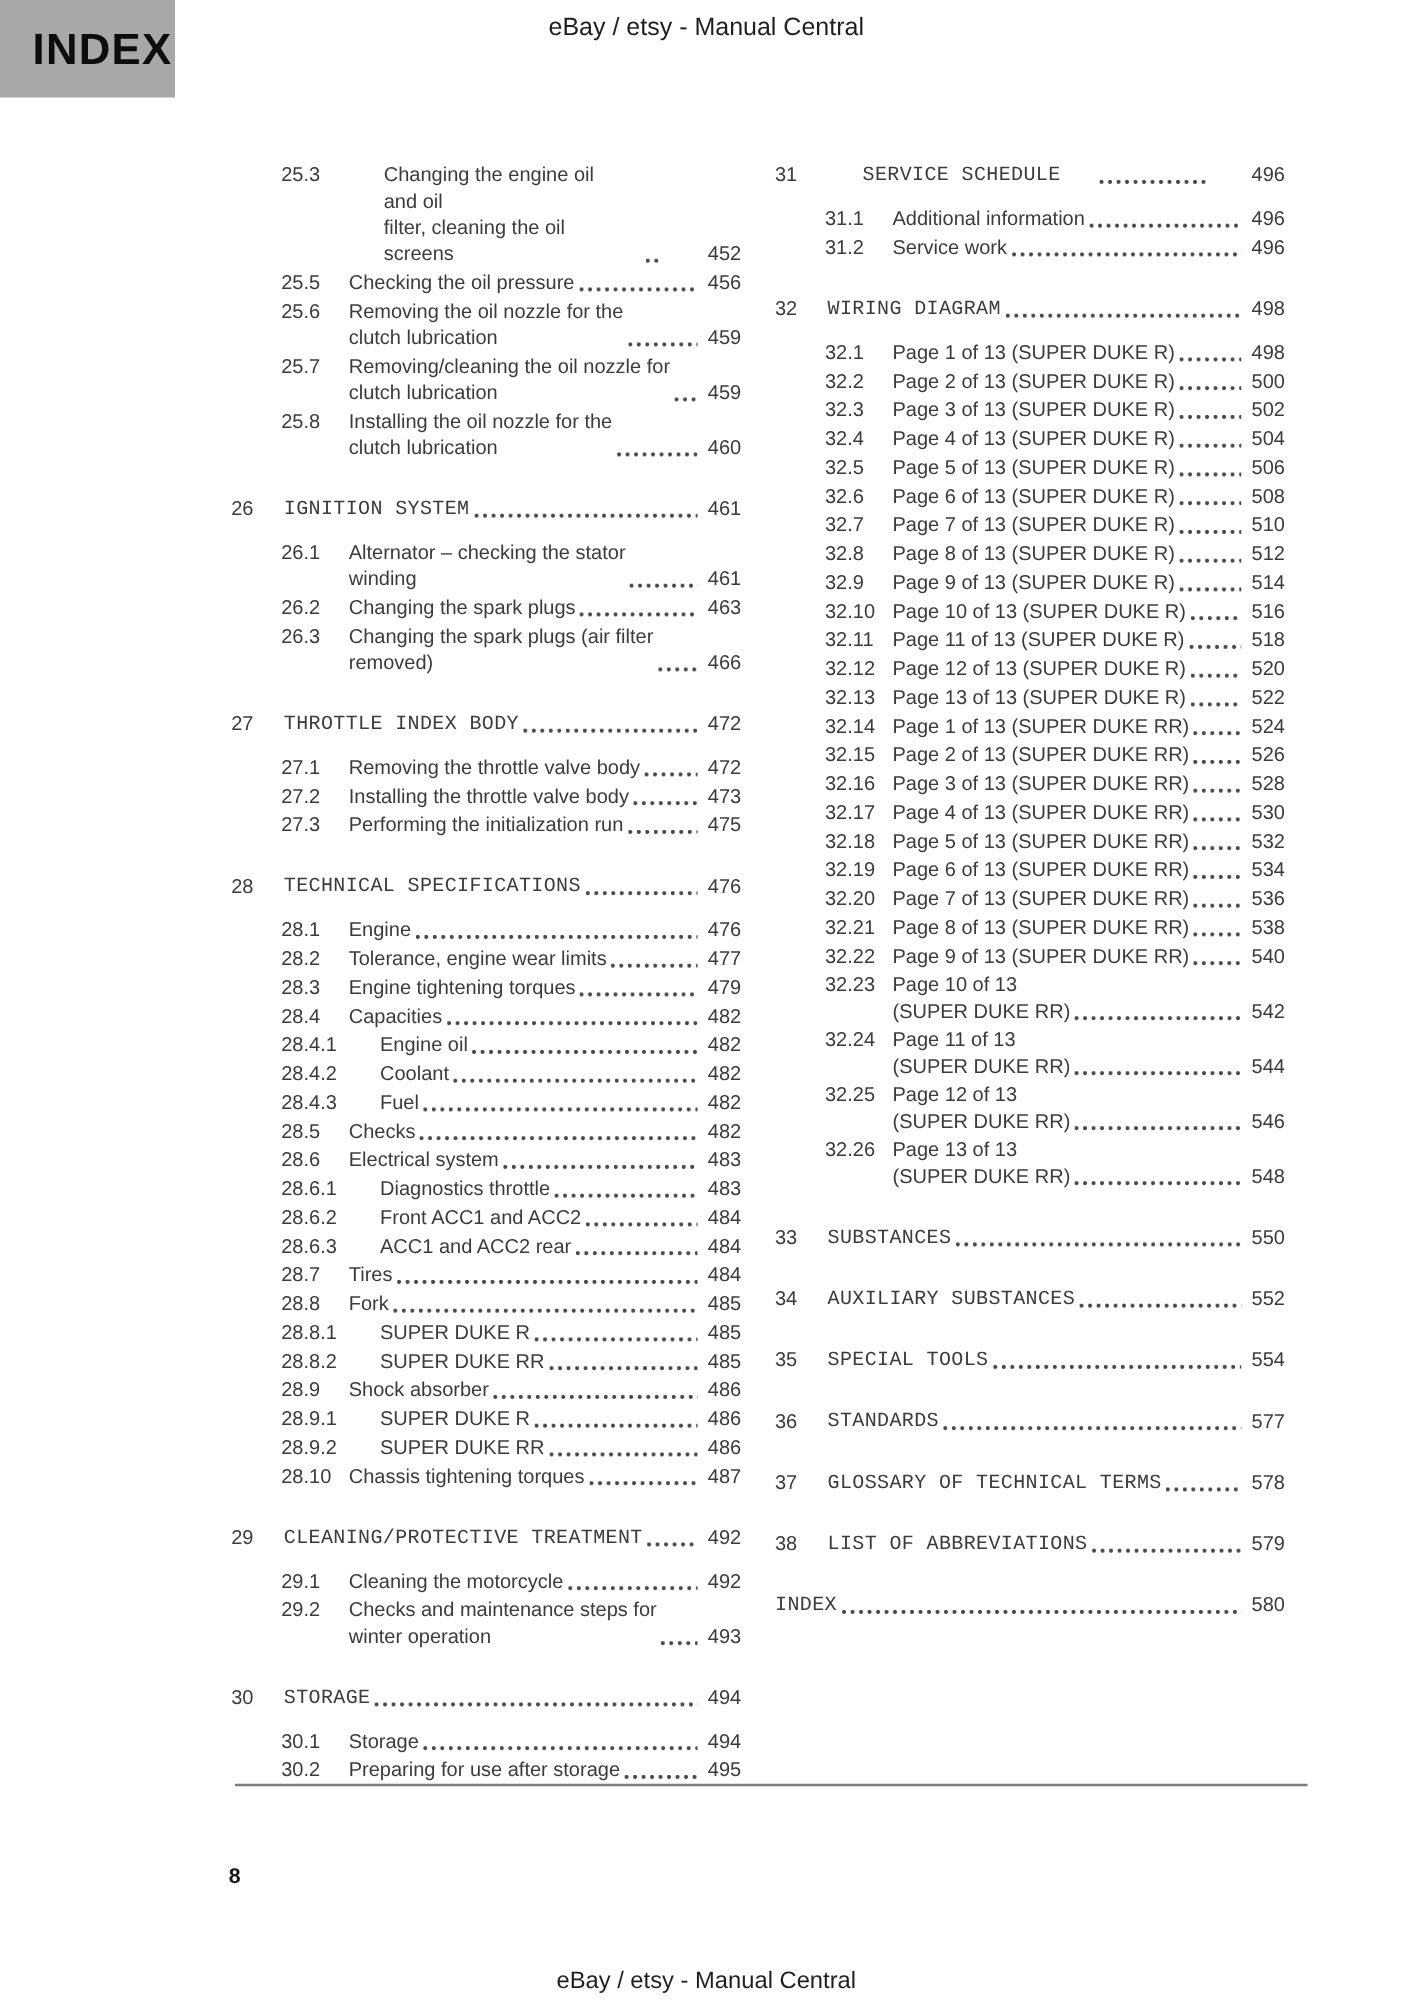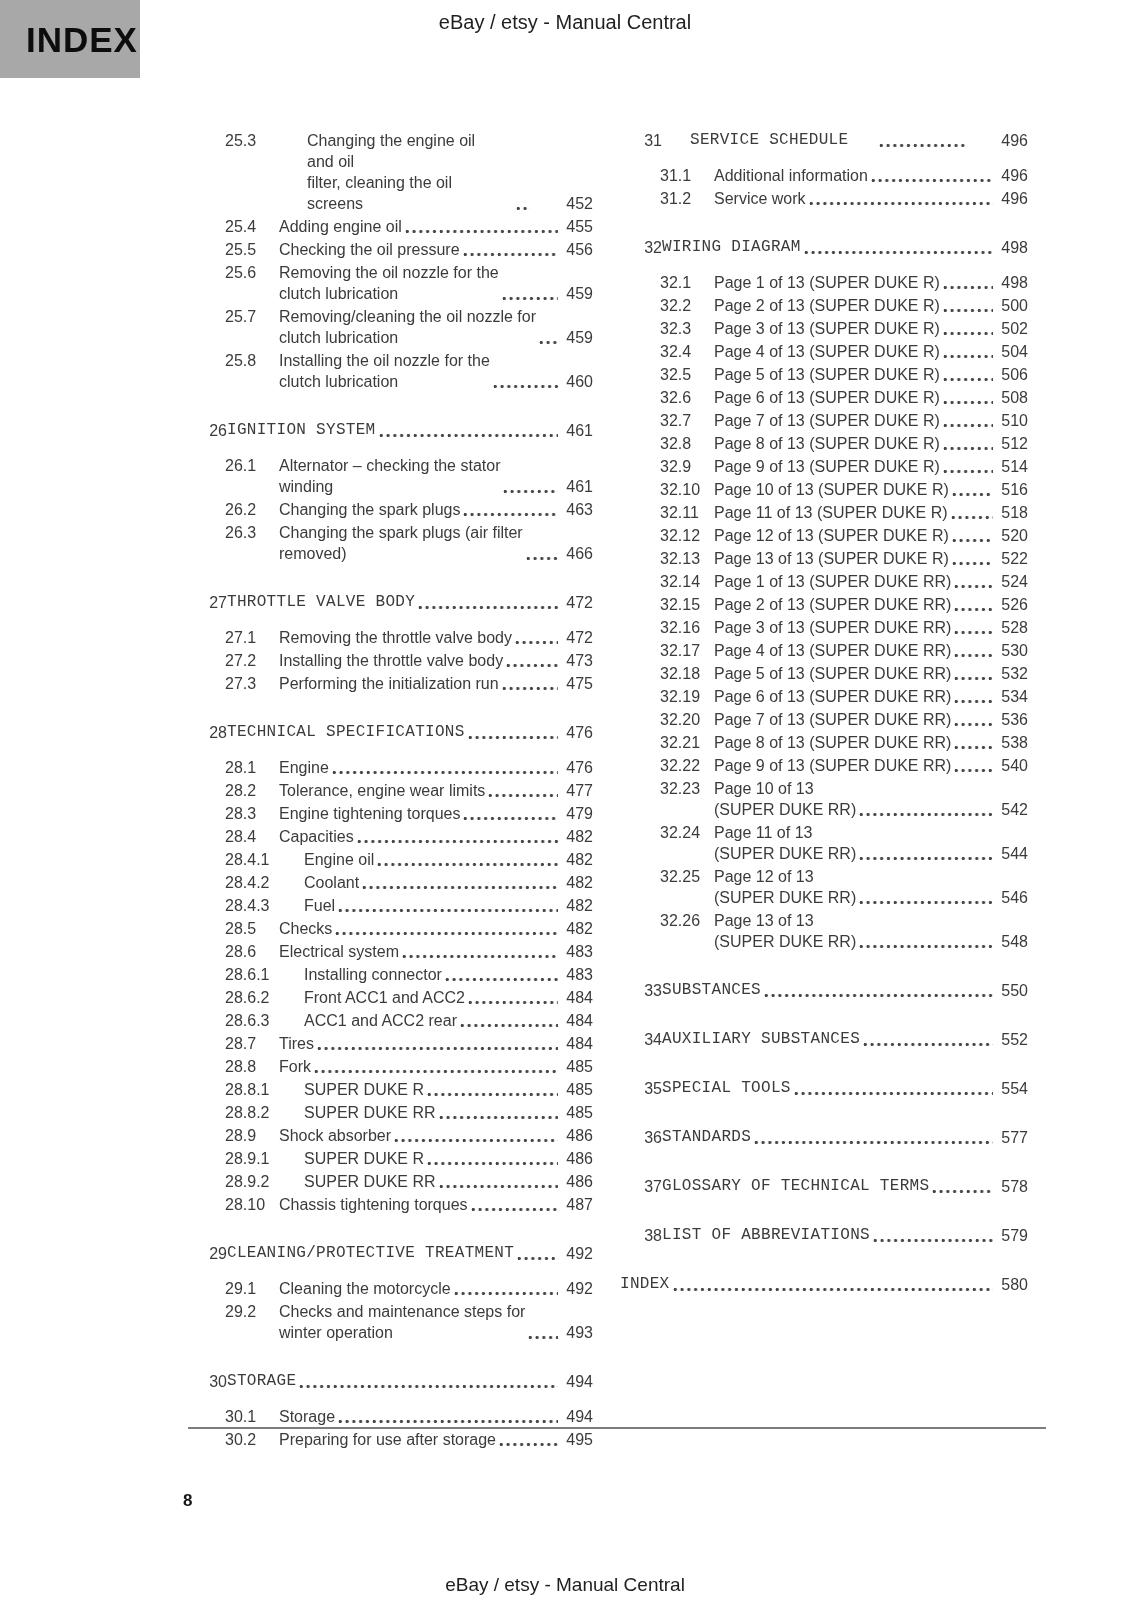--- a/index.html
+++ b/index.html
@@ -55,21 +55,21 @@
     display:flex; align-items:flex-end;
     font-size:16px; line-height:21px;
     margin-bottom:2px;
   }
   .entry .num {
     flex:0 0 auto; align-self:flex-start;
     white-space:nowrap;
   }
   .lvl1 { margin-top:28px; margin-bottom:14px; }
   .lvl1 .title { letter-spacing:0.3px;font-family:Liberation Mono, monospace; }
-  .lvl1 .num { width:42px;text-align:right; }
+  .lvl1 .num { width:42px; }
   .lvl2 .num { margin-left:40px; width:54px; }
   .lvl3 .num { margin-left:40px; width:79px; }
   .toc-col .entry:first-child { margin-top:0;gap:28px; }
 
   .entry .title {
     flex:0 1 auto; min-width:0;
     white-space:pre-line;
   }
   .entry .leader {
     flex:1 1 14px; min-width:14px; height:21px;
@@ -95,26 +95,20 @@
 
 <div class="toc-col left">
     <div class="entry lvl2">
       <span class="num">25.3</span>
       <span class="title">Changing the engine oil and oil
 filter, cleaning the oil screens</span>
       <span class="leader"></span>
       <span class="page">452</span>
     </div>
     <div class="entry lvl2">
-      <span class="num">25.4</span>
-      <span class="title">Adding engine oil</span>
-      <span class="leader"></span>
-      <span class="page">455</span>
-    </div>
-    <div class="entry lvl2">
       <span class="num">25.5</span>
       <span class="title">Checking the oil pressure</span>
       <span class="leader"></span>
       <span class="page">456</span>
     </div>
     <div class="entry lvl2">
       <span class="num">25.6</span>
       <span class="title">Removing the oil nozzle for the
 clutch lubrication</span>
       <span class="leader"></span>
@@ -155,21 +149,21 @@
     </div>
     <div class="entry lvl2">
       <span class="num">26.3</span>
       <span class="title">Changing the spark plugs (air filter
 removed)</span>
       <span class="leader"></span>
       <span class="page">466</span>
     </div>
     <div class="entry lvl1">
       <span class="num">27</span>
-      <span class="title">THROTTLE VALVE BODY</span>
+      <span class="title">THROTTLE INDEX BODY</span>
       <span class="leader"></span>
       <span class="page">472</span>
     </div>
     <div class="entry lvl2">
       <span class="num">27.1</span>
       <span class="title">Removing the throttle valve body</span>
       <span class="leader"></span>
       <span class="page">472</span>
     </div>
     <div class="entry lvl2">
@@ -239,21 +233,21 @@
       <span class="page">482</span>
     </div>
     <div class="entry lvl2">
       <span class="num">28.6</span>
       <span class="title">Electrical system</span>
       <span class="leader"></span>
       <span class="page">483</span>
     </div>
     <div class="entry lvl3">
       <span class="num">28.6.1</span>
-      <span class="title">Installing connector</span>
+      <span class="title">Diagnostics throttle</span>
       <span class="leader"></span>
       <span class="page">483</span>
     </div>
     <div class="entry lvl3">
       <span class="num">28.6.2</span>
       <span class="title">Front ACC1 and ACC2</span>
       <span class="leader"></span>
       <span class="page">484</span>
     </div>
     <div class="entry lvl3">

